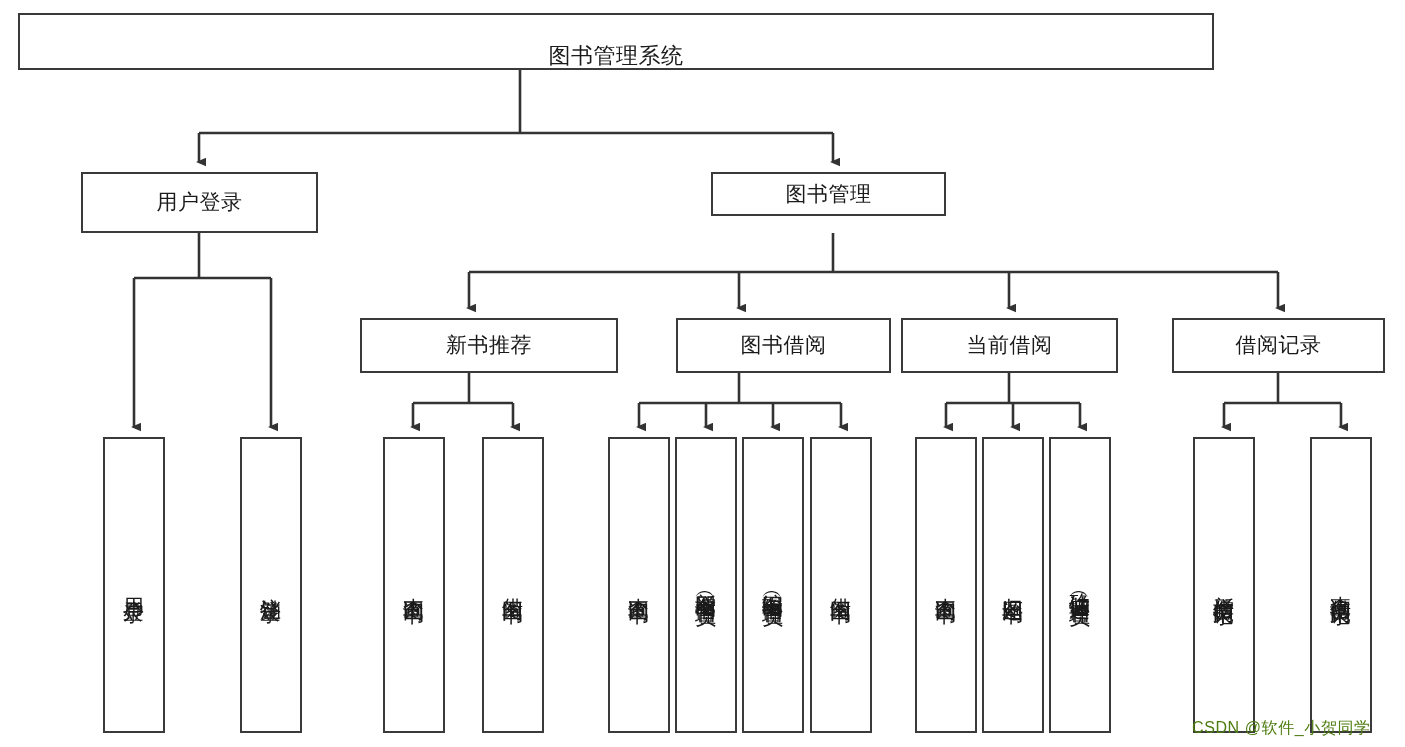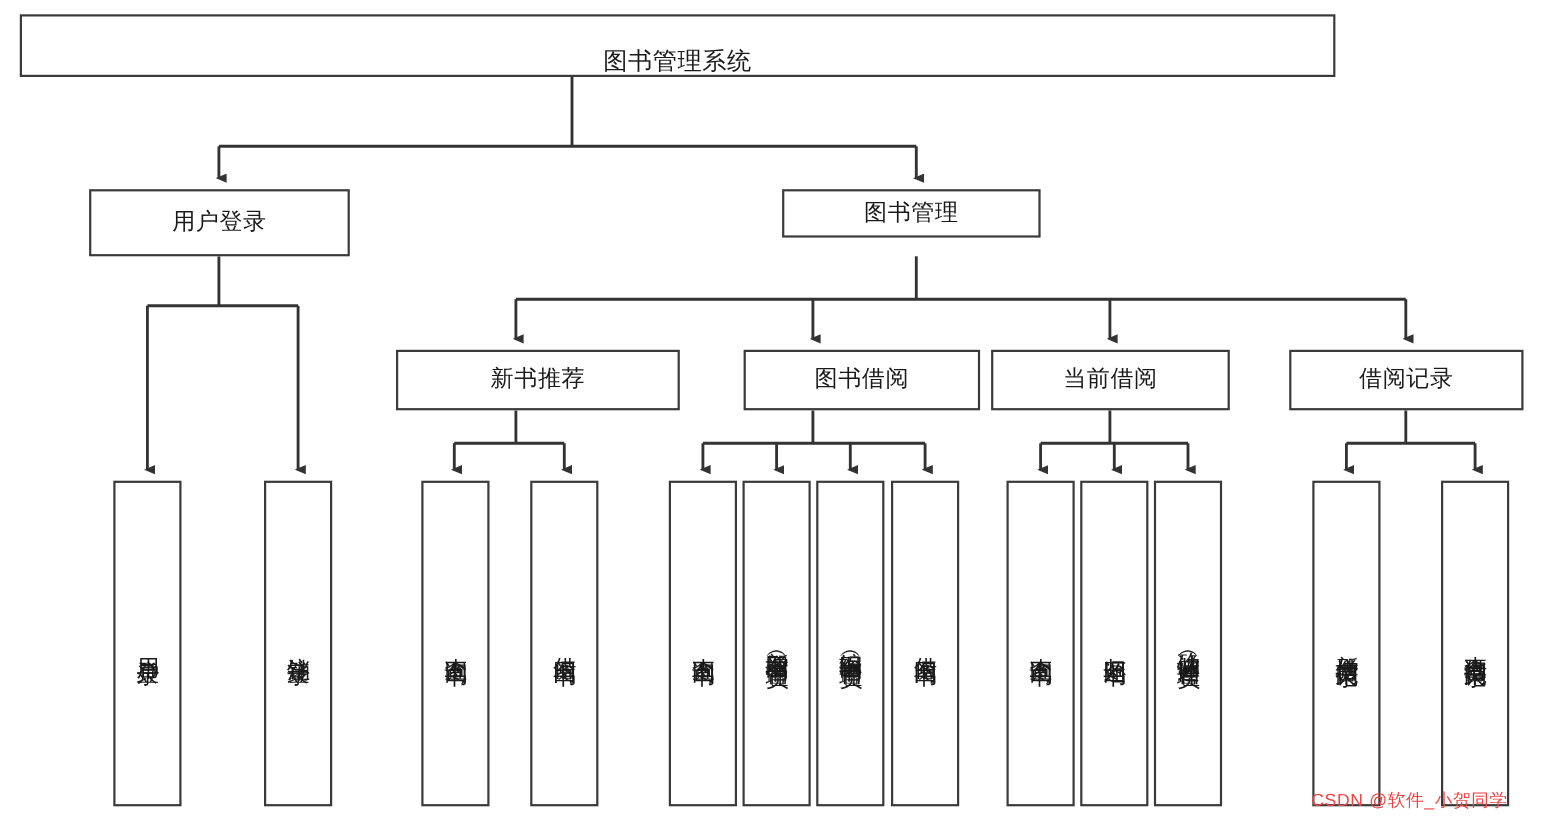--- a/index.html
+++ b/index.html
@@ -60,21 +60,21 @@
     writing-mode: vertical-rl;
     text-orientation: upright;
     font-size: 21px;
     line-height: 1.0;
     letter-spacing: 2px;
     white-space: nowrap;
     text-align: center;
   }
   .watermark {
     position: absolute;
-    color: #ef4444;
+    color: #4d7c0f;
     font-size: 16px;
     letter-spacing: 0.6px;
     white-space: nowrap;
     user-select: none;
   }
 </style>
 </head>
 <body>
 
 <div id="canvas">

